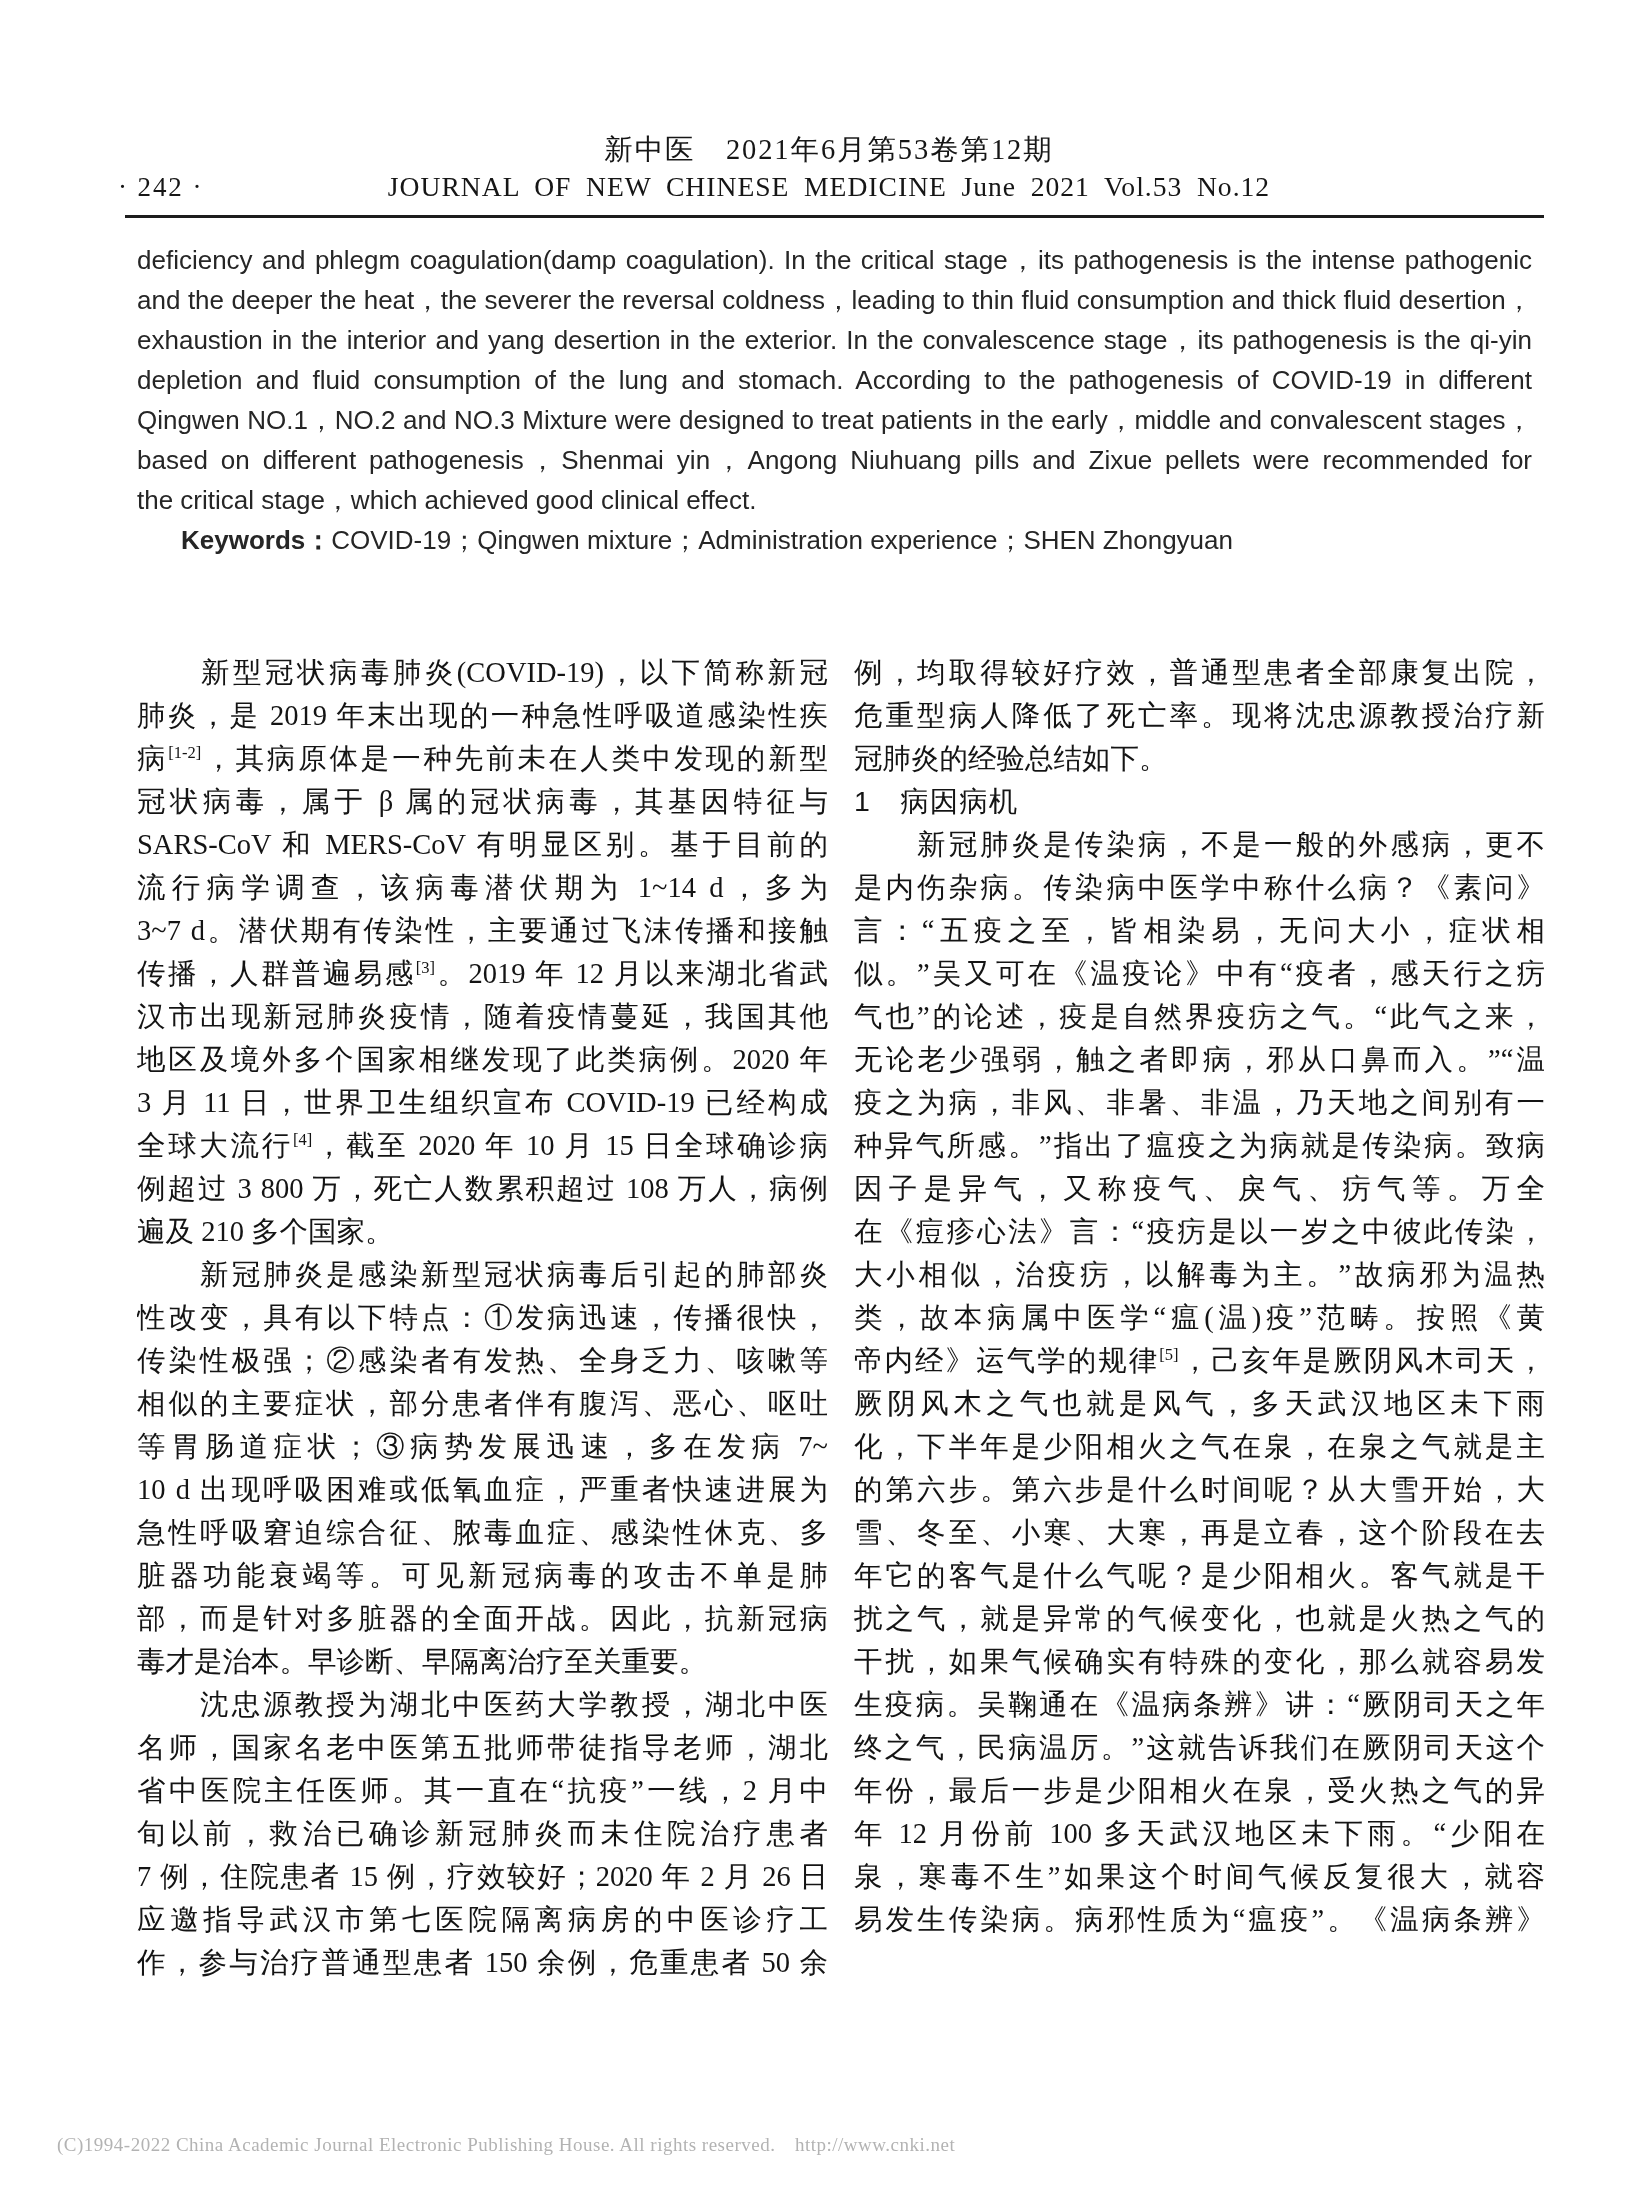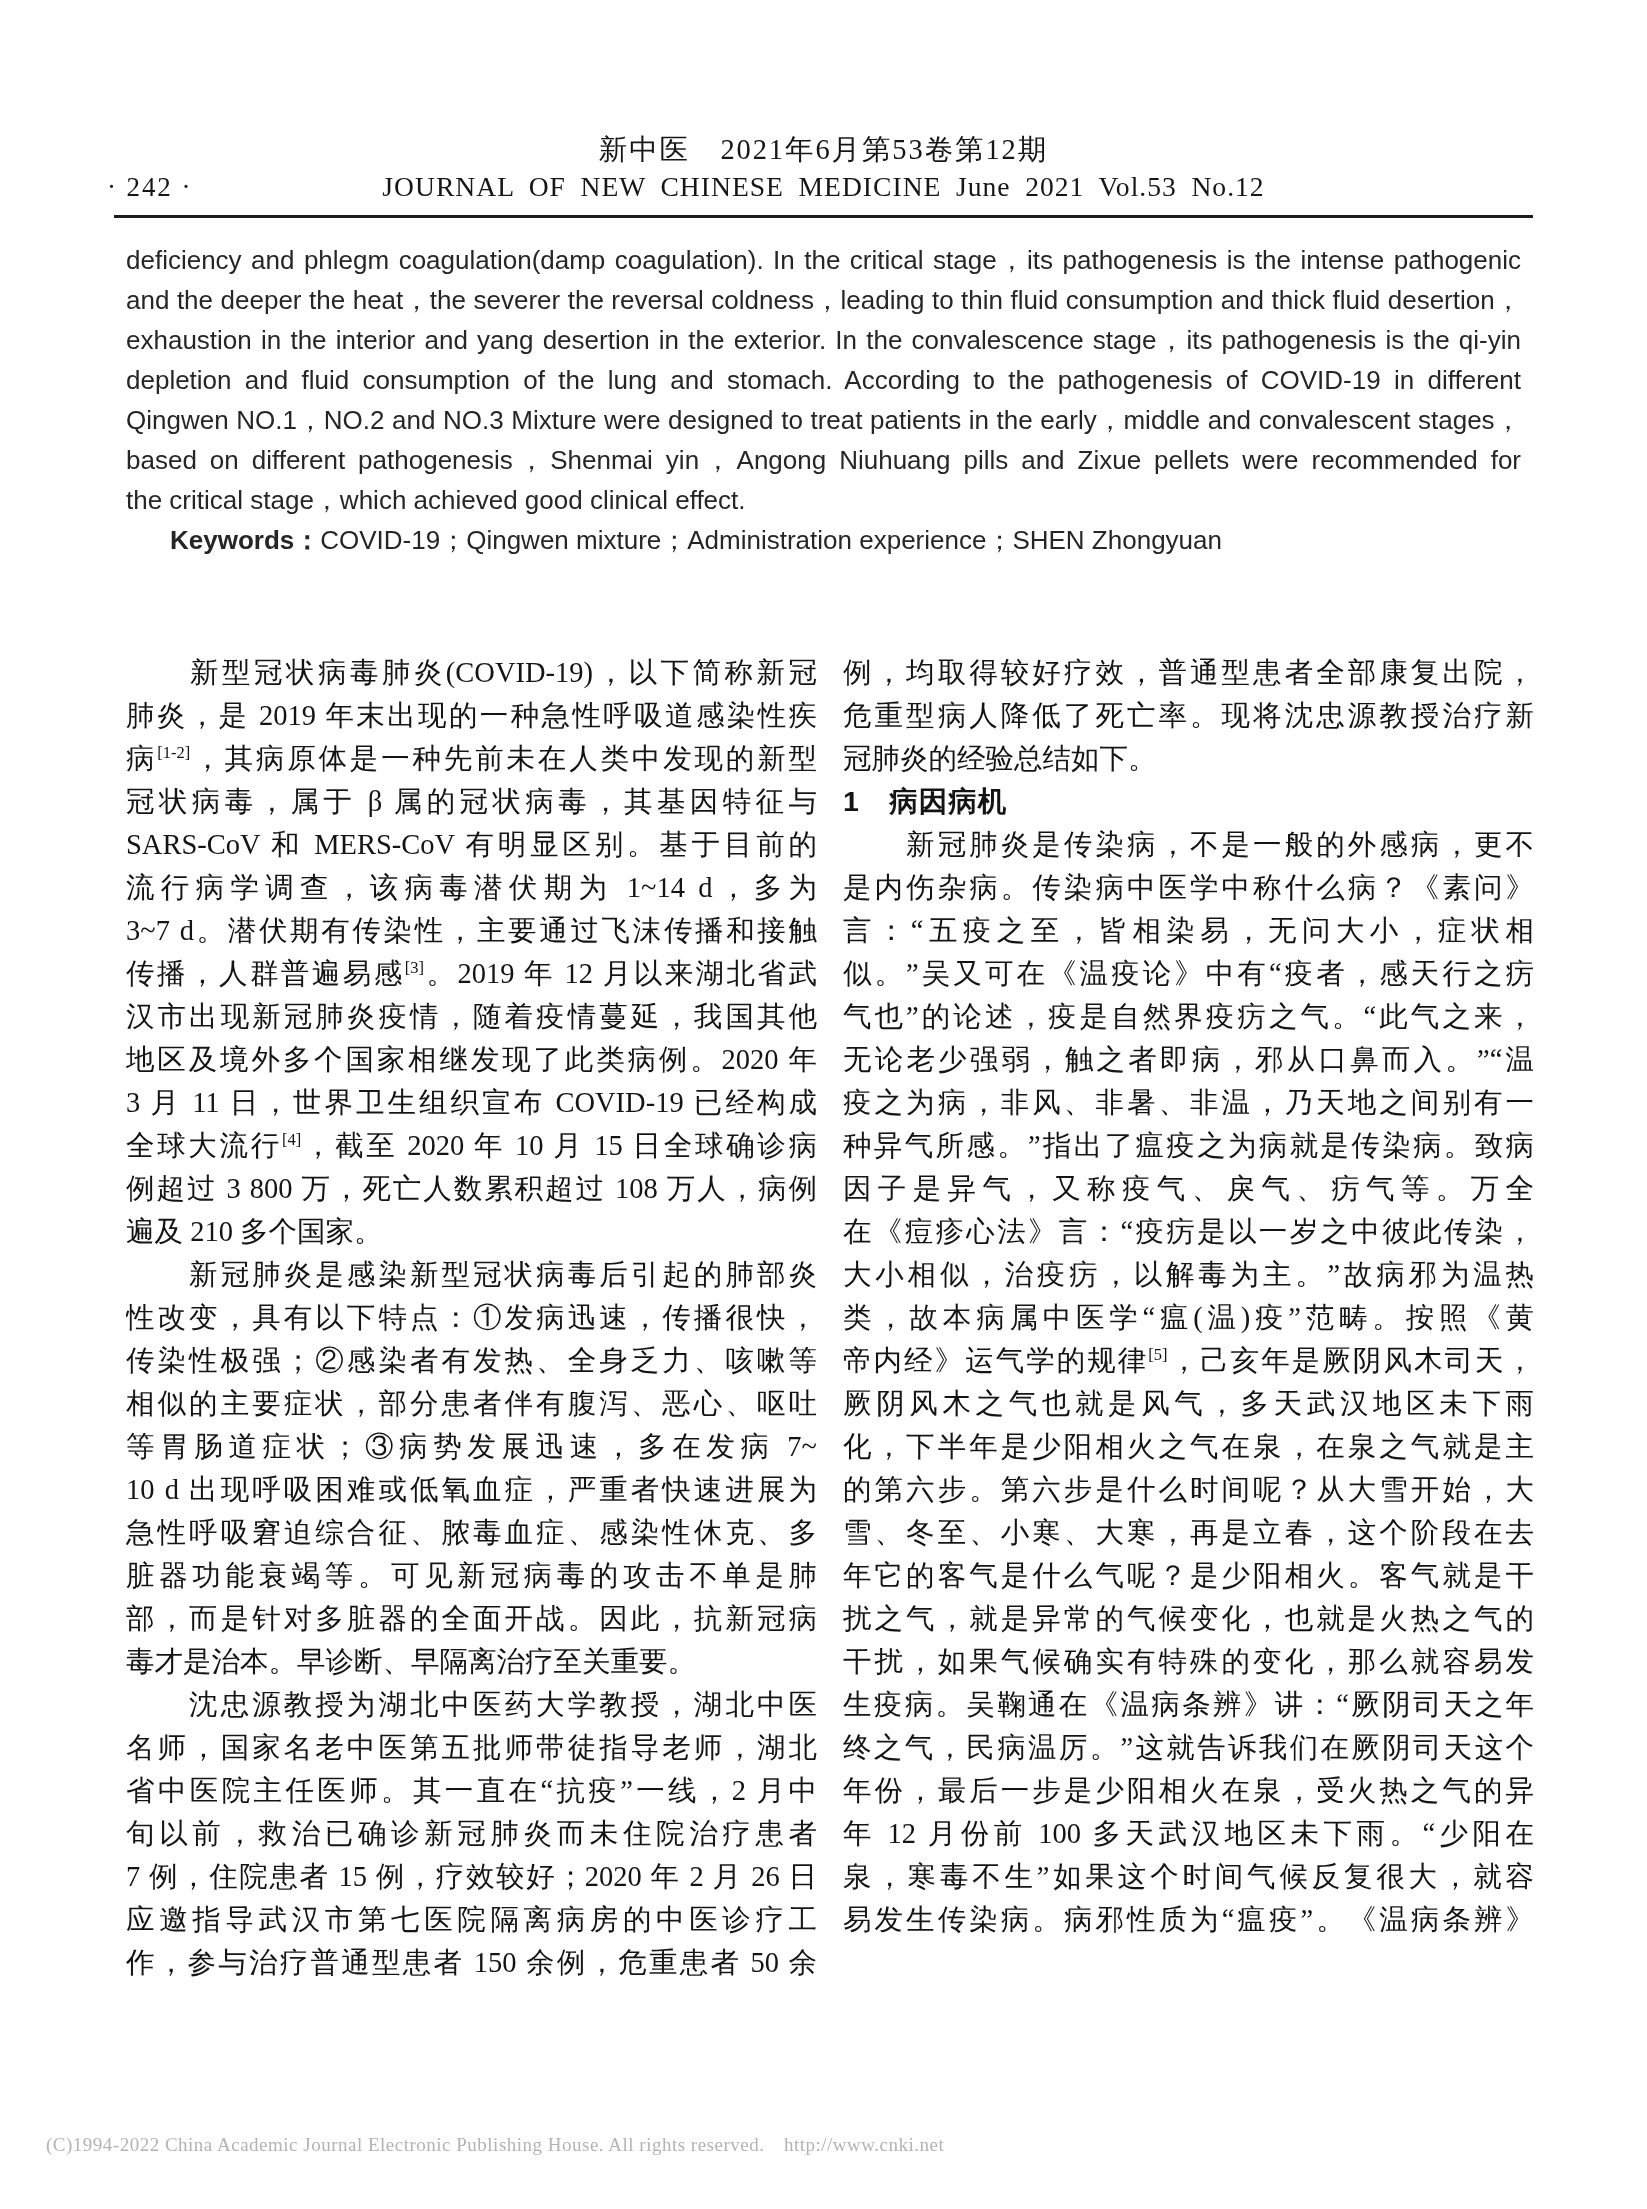--- a/index.html
+++ b/index.html
@@ -4,21 +4,21 @@
 <style>
   html,body{margin:0;padding:0;}
   body{
     width:1647px;height:2209px;
     background:#ffffff;
     position:relative;
     font-family:"Liberation Serif", serif;
     color:#161616;
     -webkit-font-smoothing:antialiased;
   }
-  .page{position:absolute;inset:0;overflow:hidden;}
+  .page{position:absolute;inset:0;overflow:hidden;margin-left:11px;}
 
   
   .hdr-cn{
     position:absolute;top:131px;left:0;width:100%;
     text-align:center;font-size:28.5px;letter-spacing:1.9px;
   }
   .hdr-en{
     position:absolute;top:171px;left:0;width:100%;
     text-align:center;font-size:27.6px;word-spacing:6.7px;letter-spacing:1px;
   }
@@ -45,21 +45,21 @@
   .col{
     position:absolute;top:651px;width:691px;
     font-size:28.5px;line-height:43px;color:#141414;
   }
   .col-left{left:126px;}
   .col-right{left:843px;}
   .ln{height:43px;overflow:hidden;}
   .jl{text-align:justify;text-align-last:justify;}
   .hd{
     font-family:"Liberation Sans", sans-serif;
-    font-weight:bold;letter-spacing:1px;
+    font-weight:normal;letter-spacing:1px;
   }
   sup.ref{
     font-size:0.58em;vertical-align:super;line-height:0;
   }
 
   
   .footer{
     position:absolute;left:46px;top:2132px;width:1522px;
     font-size:19px;color:#b3b3b3;letter-spacing:0.5px;
   }

